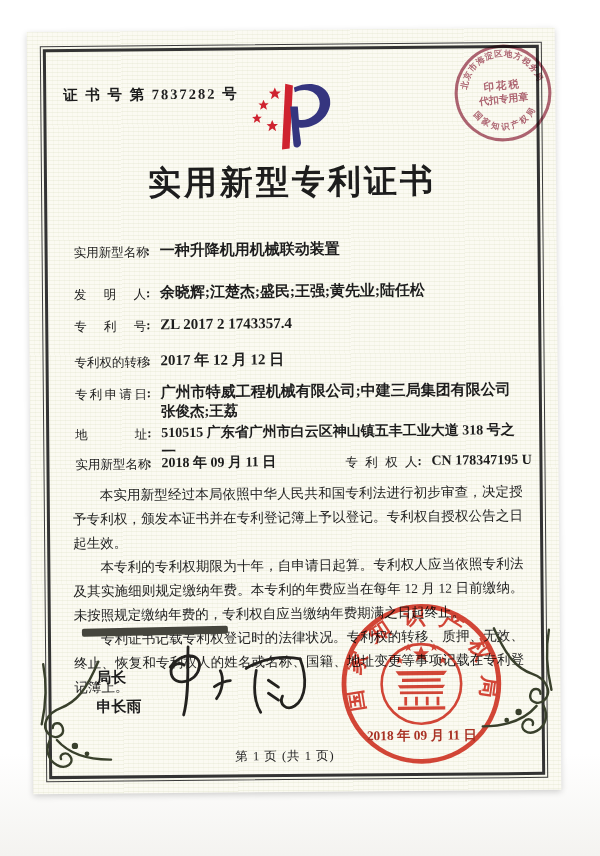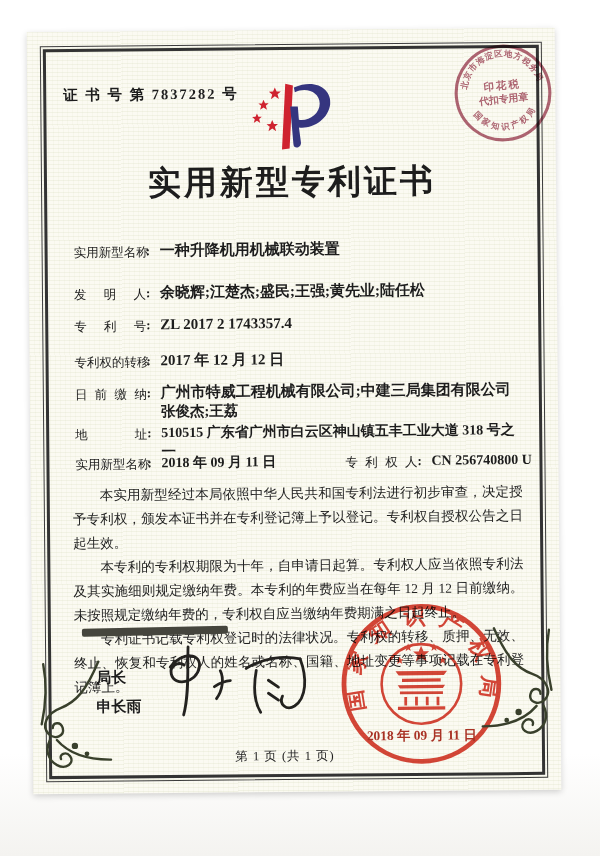--- a/index.html
+++ b/index.html
@@ -87,34 +87,34 @@
   </div>
   <div class="row" style="top:284px">
     <span class="f-label">专利号</span><span class="f-colon">:</span>
     <span class="f-val">ZL 2017 2 1743357.4</span>
   </div>
   <div class="row" style="top:320px">
     <span class="f-label">专利权的转移</span><span class="f-colon">:</span>
     <span class="f-val">2017 年 12 月 12 日</span>
   </div>
   <div class="row" style="top:352px">
-    <span class="f-label">日前缴纳</span><span class="f-colon">:</span>
+    <span class="f-label">专利申请日</span><span class="f-colon">:</span>
     <span class="f-val"><span>广州市特威工程机械有限公司;中建三局集团有限公司</span><br><span class="l2">张俊杰;王荔</span></span>
   </div>
   <div class="row" style="top:392px">
     <span class="f-label">地址</span><span class="f-colon">:</span>
     <span class="f-val small-val"><span>510515 广东省广州市白云区神山镇五丰工业大道 318 号之</span><br><span class="l2">一</span></span>
   </div>
   <div class="row" style="top:422px">
     <span class="f-label">实用新型名称</span><span class="f-colon">:</span>
     <span class="f-val small-val">2018 年 09 月 11 日</span>
   </div>
   <div class="row" style="top:422px;left:315px">
     <span class="f-label">专利权人</span><span class="f-colon">:</span>
-    <span class="f-val small-val">CN 256740800 U</span>
+    <span class="f-val small-val">CN 178347195 U</span>
   </div>
 
   <div class="paras">
     <p>本实用新型经过本局依照中华人民共和国专利法进行初步审查，决定授予专利权，颁发本证书并在专利登记簿上予以登记。专利权自授权公告之日起生效。</p>
     <p>本专利的专利权期限为十年，自申请日起算。专利权人应当依照专利法及其实施细则规定缴纳年费。本专利的年费应当在每年 12 月 12 日前缴纳。未按照规定缴纳年费的，专利权自应当缴纳年费期满之日起终止。</p>
     <p>专利证书记载专利权登记时的法律状况。专利权的转移、质押、无效、终止、恢复和专利权人的姓名或名称、国籍、地址变更等事项记载在专利登记簿上。</p>
   </div>
 
   <div class="darkbar"></div>
 

